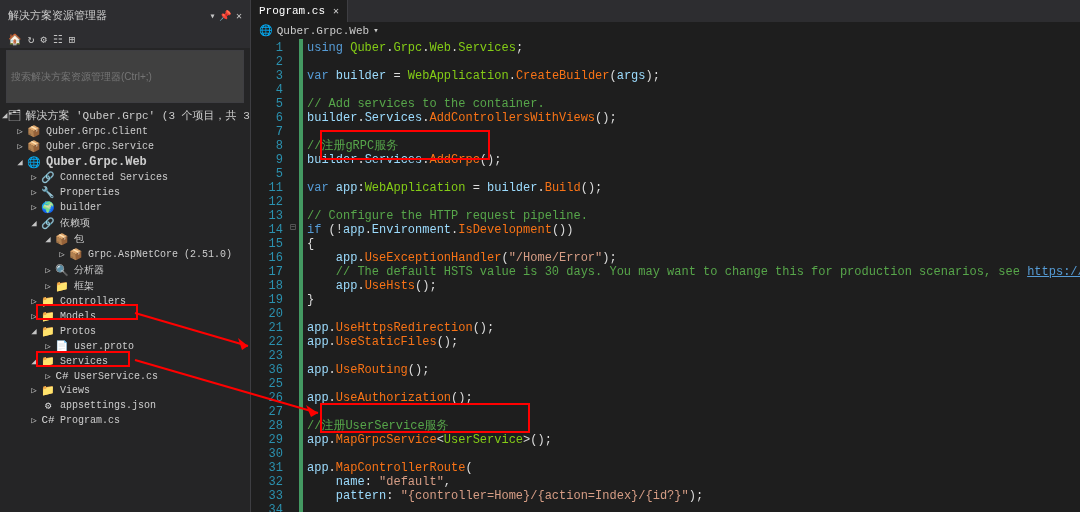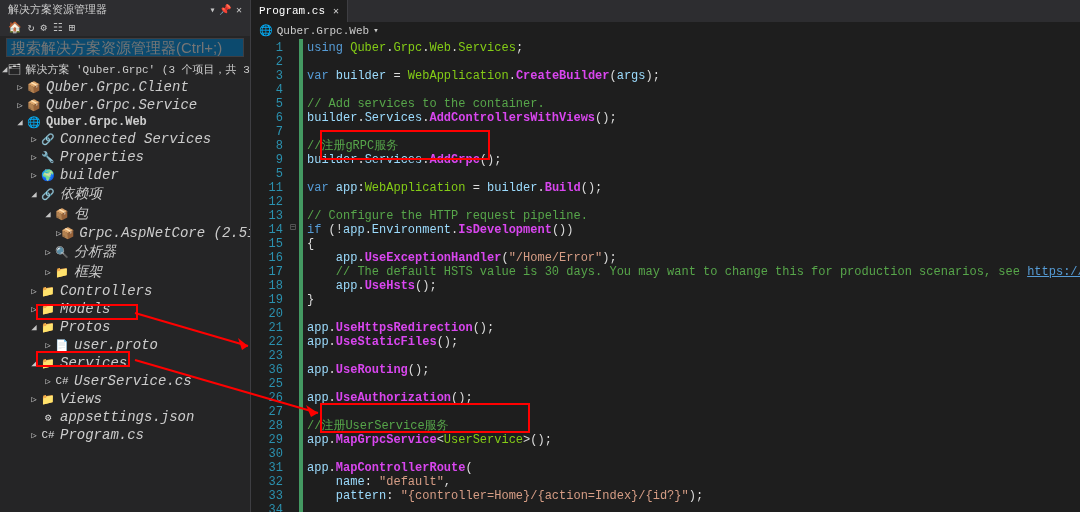--- a/index.html
+++ b/index.html
@@ -1,53 +1,53 @@
 <!DOCTYPE html>
 <html><head>
 <meta charset="utf-8">
 <style>
 * { margin:0; padding:0; box-sizing:border-box; }
 body { font-family: Consolas, 'Courier New', monospace; font-size:12px; background:#1e1e1e; color:#dcdcdc; width:1080px; height:512px; overflow:hidden; position:relative; }
 .ide { display:flex; height:100%; }
 .sidebar { width:251px; background:#252526; display:flex; flex-direction:column; border-right:1px solid #3e3e42; }
-.sb-head { display:flex; align-items:center; padding:2px 8px; background:#2d2d30; font-size:11px; }
+.sb-head { display:flex; align-items:center; padding:8px 8px; background:#2d2d30; font-size:11px; }
 .sb-head .title { flex:1; color:#ccc; }
 .sb-head .ico { margin-left:4px; color:#c5c5c5; font-size:10px; }
 .sb-tool { background:#2d2d30; padding:2px 8px; display:flex; gap:6px; }
 .sb-tool .ico { color:#c5c5c5; font-size:11px; }
 .sb-search { padding:2px 6px; }
-.sb-search input { width:100%; background:#0c4a6e; border:1px solid #3e3e42; color:#aaa; font-size:15px; padding:0 4px; }
+.sb-search input { width:100%; background:#404040; border:1px solid #3e3e42; color:#aaa; font-size:10px; padding:20px 4px; }
 .tree { flex:1; overflow:auto; padding-top:2px; }
 .tree-item { display:flex; align-items:center; padding:1px 0; cursor:pointer; white-space:nowrap; }
 .caret { width:12px; text-align:center; font-size:9px; color:#c5c5c5; }
 .fico { width:16px; text-align:center; font-size:11px; margin-right:4px; }
 .t-sln { color:#ccc; font-size:11px; }
 .t-proj { color:#ccc; font-weight:bold; }
-.t-file { color:#ccc; font-size:14px;font-style:italic; }
+.t-file { color:#ccc; font-size:10px; }
 .depth0 { padding-left:2px; }
 .depth1 { padding-left:14px; }
 .depth2 { padding-left:28px; }
 .depth3 { padding-left:42px; }
 .depth4 { padding-left:56px; }
 .editor { flex:1; display:flex; flex-direction:column; background:#1e1e1e; }
 .tabs { display:flex; align-items:center; background:#2d2d30; height:22px; }
 .tab { display:flex; align-items:center; padding:3px 8px; background:#1e1e1e; border-right:1px solid #3e3e42; color:#fff; font-size:11px; height:100%; }
 .tab .x { margin-left:8px; color:#ccc; font-size:10px; }
 .crumb { padding:2px 8px; background:#1e1e1e; color:#ccc; font-size:11px; display:flex; align-items:center; }
 .code-wrap { flex:1; display:flex; overflow:auto; }
 .gutter { background:#1e1e1e; padding:2px 4px 2px 8px; text-align:right; color:#2b91af; font-size:12px; line-height:14px; min-width:36px; }
 .gutter2 { width:12px; text-align:center; color:#666; font-size:10px; line-height:14px; }
 .changebar { width:4px; background:transparent; line-height:14px; }
 .changebar div { height:14px; }
 .gl { height:14px; }
 .code { flex:1; padding:2px 0 2px 4px; font-size:12px; line-height:14px; white-space:pre; }
 .ln { height:14px; }
 .kw { color:#569cd6; }
 .cls { color:#84cc16; }
-.mthd { color:#d946ef;font-weight:bold; }
+.mthd { color:#f97316; }
 .str { color:#d69d85; }
 .cmt { color:#57a64a; }
 .var { color:#9cdcfe; }
 .lnk { color:#569cd6; text-decoration:underline; }
 .redbox { position:absolute; border:2px solid #ff0000; pointer-events:none; }
 .arrow { position:absolute; pointer-events:none; }
 .green { background:#449962; }
 </style>
 </head>
 <body>

